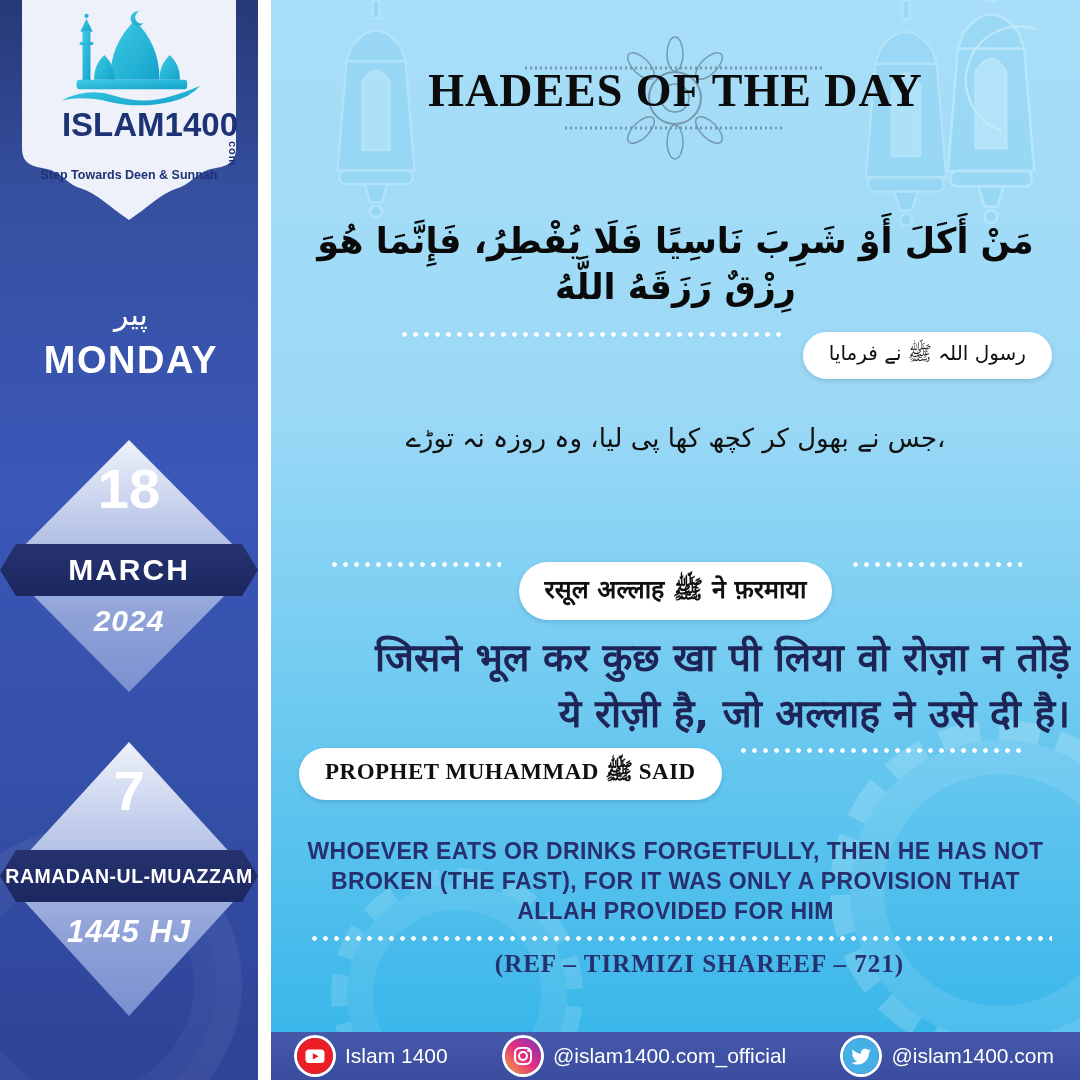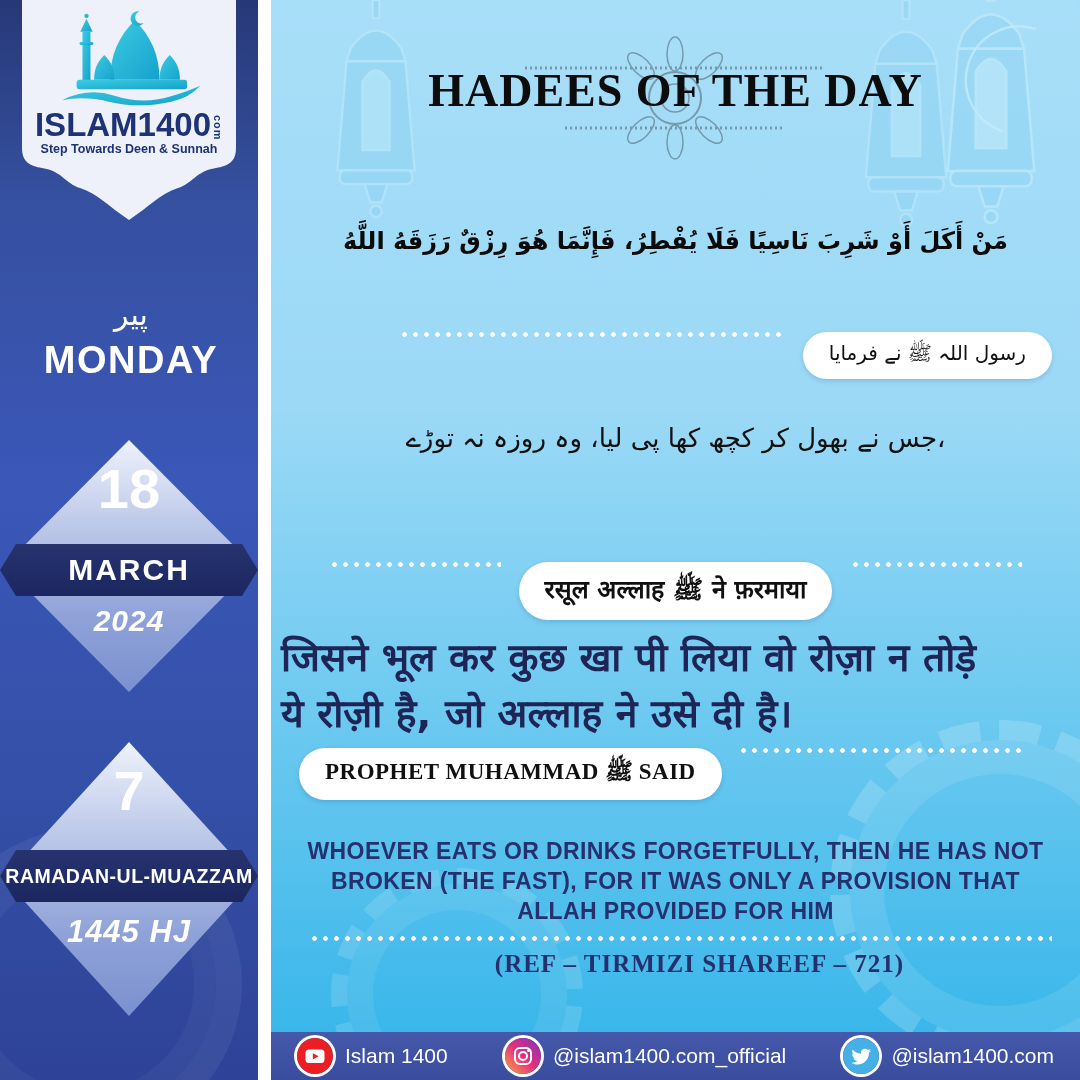--- a/index.html
+++ b/index.html
@@ -9,21 +9,21 @@
   
   .sidebar{position:absolute;left:0;top:0;width:258px;height:1080px;
     background:linear-gradient(180deg,#273877 0%,#35509f 18%,#3b57b8 45%,#3450a8 72%,#2e4397 100%);}
   .sidebar-mandala{position:absolute;left:-70px;bottom:-60px;width:260px;height:260px;border-radius:50%;
     border:26px solid rgba(255,255,255,.06);box-shadow:0 0 0 22px rgba(255,255,255,.04) inset;}
 
   .logo-shield{position:absolute;left:20px;top:0;width:218px;height:225px;}
   .logo-shield svg.shield{position:absolute;left:0;top:0;}
   .logo-inner{position:absolute;left:0;top:0;width:218px;text-align:center;}
   .mosque-wrap{margin:10px auto 0;width:160px;height:96px;}
-  .brand-row{display:flex;align-items:flex-end;justify-content:center;margin-top:2px;}
+  .brand-row{display:flex;align-items:flex-end;justify-content:center;margin-top:2px;flex-direction:column;}
   .brand{font-size:33px;font-weight:800;color:#1d3375;letter-spacing:0;line-height:1;}
   .tld{writing-mode:vertical-rl;font-size:11px;font-weight:800;color:#1d3375;line-height:1;margin-left:1px;letter-spacing:1px;}
   .tagline{font-size:12.5px;font-weight:700;color:#1d3375;margin-top:1px;}
 
   .day-block{position:absolute;left:0;top:295px;width:262px;text-align:center;color:#fff;}
   .day-urdu{font-size:30px;line-height:40px;font-family:"DejaVu Sans",sans-serif;}
   .day-en{font-size:38px;font-weight:800;letter-spacing:1.5px;margin-top:4px;}
 
   .diamond-wrap{position:absolute;left:4px;width:250px;}
   .d1{top:440px;height:252px;}
@@ -47,34 +47,34 @@
   
   .main{position:absolute;left:271px;top:0;width:809px;height:1080px;
     background:linear-gradient(180deg,#a8def8 0%,#9bd9f6 38%,#63c6ef 72%,#32b4e9 100%);border-radius:12px;}
   .deco{position:absolute;pointer-events:none;}
 
   .title-wrap{position:absolute;left:0;top:64px;width:809px;text-align:center;}
   .page-title{margin:0;font-family:"Liberation Serif",serif;font-weight:700;font-size:46px;
     letter-spacing:1px;color:#0c0c0c;}
 
   .arabic{position:absolute;left:30px;right:30px;top:218px;text-align:center;direction:rtl;
-    font-family:"DejaVu Sans",sans-serif;font-size:24px;font-weight:700;color:#0a0a0a;line-height:46px;}
+    font-family:"DejaVu Sans",sans-serif;font-size:35px;font-weight:700;color:#0a0a0a;line-height:46px;}
 
   .sep{position:absolute;display:flex;align-items:flex-start;gap:16px;}
   .dots{flex:1;height:5px;background-image:radial-gradient(circle,#ffffff 2px,rgba(255,255,255,0) 2.6px);
     background-size:11px 5px;background-repeat:repeat-x;background-position:left center;}
   .pill{background:#fff;border-radius:30px;padding:9px 26px;color:#101010;white-space:nowrap;
     box-shadow:0 2px 5px rgba(0,60,110,.18);}
   .sep1{left:128px;right:28px;top:332px;}
   .pill-urdu{font-family:"DejaVu Sans",sans-serif;font-size:20px;direction:rtl;}
   .urdu-text{position:absolute;left:20px;right:20px;top:412px;text-align:center;direction:rtl;
     font-family:"DejaVu Sans",sans-serif;font-size:26px;color:#101010;line-height:52px;}
   .sep2{left:58px;right:58px;top:562px;}
   .pill-hindi{font-family:"DejaVu Sans",sans-serif;font-size:25px;font-weight:700;margin:0 2px;}
-  .hindi-text{position:absolute;left:10px;right:10px;top:630px;text-align:left;
+  .hindi-text{position:absolute;left:10px;right:10px;top:630px;text-align:right;
     font-family:"DejaVu Sans",sans-serif;font-size:39px;font-weight:600;color:#1e2456;line-height:56px;}
   .sep3{left:28px;right:58px;top:748px;}
   .pill-en{font-family:"Liberation Serif",serif;font-size:23px;font-weight:700;letter-spacing:.5px;}
   .english-text{position:absolute;left:36px;right:36px;top:836px;text-align:center;
     font-size:23px;font-weight:700;color:#27306f;line-height:30px;letter-spacing:.4px;}
   .dotline{position:absolute;left:38px;right:28px;top:936px;height:5px;
     background-image:radial-gradient(circle,#ffffff 2px,rgba(255,255,255,0) 2.6px);
     background-size:11px 5px;background-repeat:repeat-x;background-position:left center;}
   .ref{position:absolute;left:0;right:0;top:950px;text-align:center;
     font-family:"Liberation Serif",serif;font-size:25px;font-weight:700;color:#27306f;letter-spacing:1px;padding-left:48px;}

